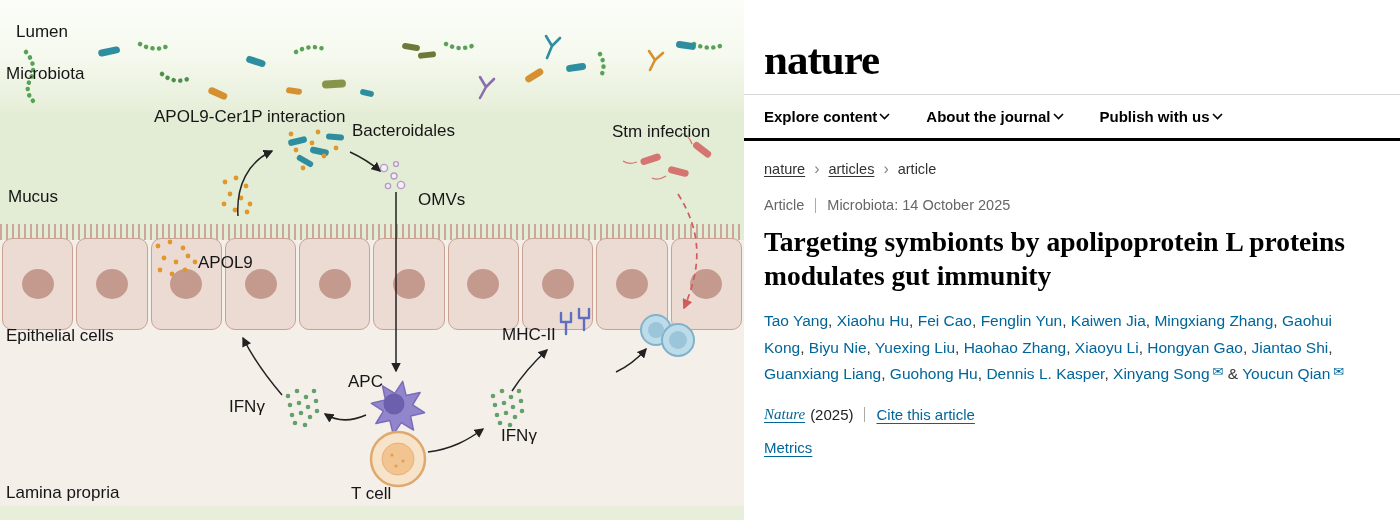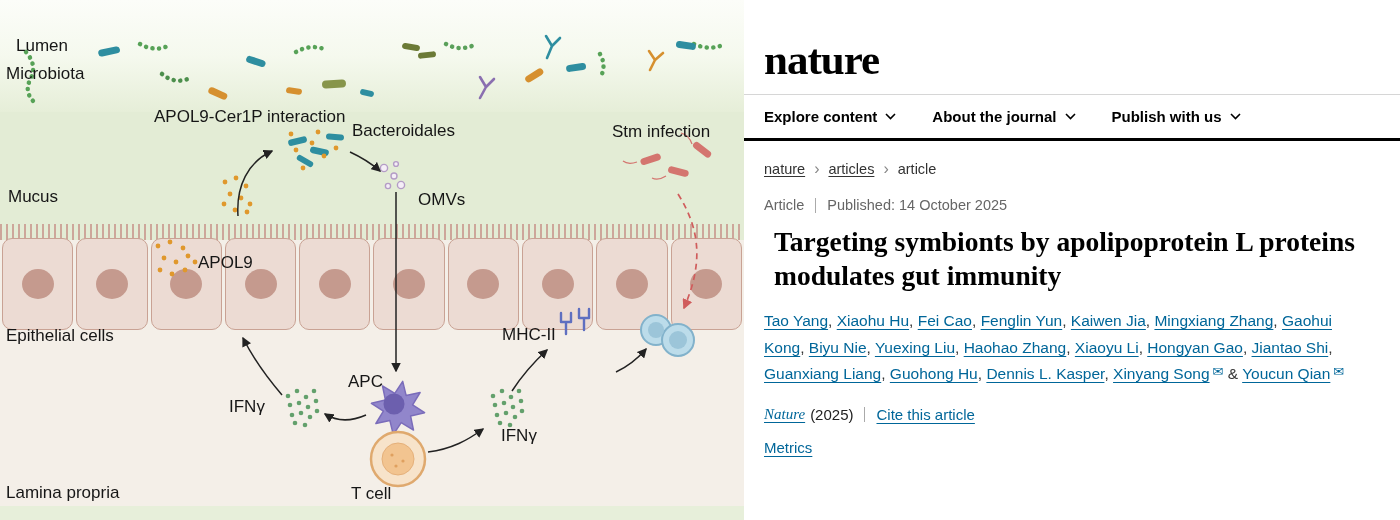--- a/index.html
+++ b/index.html
@@ -24,31 +24,31 @@
   .branch{fill:none;stroke-width:2.6;stroke-linecap:round;}
   .omv{fill:#f5eef7;stroke:#b49cc6;stroke-width:1.4;}
 
   
   .journal-panel{flex:1;background:#fff;color:#222;border-radius:23px;}
   .masthead{padding:38px 0 12px 20px;}
   .logo{margin:0;font-family:"Liberation Serif",serif;font-weight:700;font-size:43px;line-height:44px;letter-spacing:-1px;color:#000;text-decoration:none;display:inline-block;}
   .rule-thin{border-top:1px solid #d6d6d6;}
   .rule-thick{border-top:3px solid #000;}
   .topnav{display:flex;gap:36px;align-items:center;padding:13px 0 13px 20px;}
-  .nav-item{display:flex;align-items:center;gap:8px;font-weight:bold;font-size:15px;color:#000;text-decoration:none;cursor:pointer;}
+  .nav-item{display:flex;align-items:center;gap:2px;font-weight:bold;font-size:15px;color:#000;text-decoration:none;cursor:pointer;}
   .content{padding:20px 24px 0 20px;max-width:640px;}
   .breadcrumb{display:flex;align-items:center;gap:9px;font-size:14.5px;color:#333;margin-bottom:20px;}
   .crumb-link{color:#333;text-decoration:underline;text-underline-offset:2px;cursor:pointer;}
   .crumb-current{color:#333;}
   .crumb-sep{color:#888;font-size:16px;line-height:1;}
   .meta{font-size:14.5px;color:#666;margin-bottom:12px;display:flex;align-items:center;}
   .vbar{display:inline-block;width:1px;height:15px;background:#aaa;margin:0 11px;}
-  .title{font-family:"Liberation Serif",serif;font-size:27.5px;line-height:1.22;font-weight:700;color:#000;margin:0 10px 16px;max-width:610px;}
+  .title{font-family:"Liberation Serif",serif;font-size:27.5px;line-height:1.22;font-weight:700;color:#000;margin:0 0 16px;max-width:610px;}
   .authors{font-size:15.5px;line-height:1.72;color:#333;max-width:636px;margin-bottom:18px;}
-  .author-link{color:#006699;text-decoration:underline;text-underline-offset:2.5px;cursor:pointer;}
+  .author-link{color:#006699;text-underline-offset:2.5px;cursor:pointer;}
   .env{color:#006699;font-size:13px;margin-left:3px;vertical-align:3px;cursor:pointer;}
   .amp{color:#333;}
   .cite-line{font-size:15px;color:#222;margin-bottom:16px;display:flex;align-items:center;}
   .journal-name{font-family:"Liberation Serif",serif;font-style:italic;color:#006699;text-decoration:underline;text-underline-offset:2.5px;cursor:pointer;}
   .year{margin-left:5px;color:#222;}
   .plain-link{color:#006699;text-decoration:underline;text-underline-offset:2.5px;font-size:15px;cursor:pointer;}
 </style>
 </head>
 <body>
 
@@ -250,21 +250,21 @@
         <path d="M396,192 L396,371" marker-end="url(#arw)"></path>
         <path d="M366,415 C350,422 336,421 325,414" marker-end="url(#arw)"></path>
         <path d="M282,395 C264,374 252,356 243,338" marker-end="url(#arw)"></path>
         <path d="M512,391 C523,374 535,361 547,350" marker-end="url(#arw)"></path>
         <path d="M428,452 C452,449 468,440 483,429" marker-end="url(#arw)"></path>
         <path d="M616,372 C629,366 639,357 646,349" marker-end="url(#arw)"></path>
       </g>
       <path d="M678,194 C702,232 702,266 684,308" stroke="#d05c5c" stroke-width="1.7" stroke-dasharray="6 4.5" fill="none" marker-end="url(#arwred)"></path>
     </svg>
 
-    <div class="fig-label" style="left:16px;top:36px">Lumen</div>
+    <div class="fig-label" style="left:16px;top:22px">Lumen</div>
     <div class="fig-label" style="left:6px;top:64px">Microbiota</div>
     <div class="fig-label" style="left:154px;top:107px">APOL9-Cer1P interaction</div>
     <div class="fig-label" style="left:352px;top:121px">Bacteroidales</div>
     <div class="fig-label" style="left:8px;top:187px">Mucus</div>
     <div class="fig-label" style="left:418px;top:190px">OMVs</div>
     <div class="fig-label" style="left:612px;top:122px">Stm infection</div>
     <div class="fig-label" style="left:198px;top:253px">APOL9</div>
     <div class="fig-label" style="left:6px;top:326px">Epithelial cells</div>
     <div class="fig-label" style="left:502px;top:325px">MHC-II</div>
     <div class="fig-label" style="left:348px;top:372px">APC</div>
@@ -307,21 +307,21 @@
         <a class="crumb-link">nature</a>
         <span class="crumb-sep">›</span>
         <a class="crumb-link">articles</a>
         <span class="crumb-sep">›</span>
         <span class="crumb-current">article</span>
       </div>
 
       <div class="meta">
         <span>Article</span>
         <span class="vbar"></span>
-        <span>Published:</span>&nbsp;
+        <span>Microbiota:</span>&nbsp;
         <span>14 October 2025</span>
       </div>
 
       <h2 class="title">Targeting symbionts by apolipoprotein L proteins modulates gut immunity</h2>
 
       <p class="authors"><a class="author-link">Tao Yang</a>, <a class="author-link">Xiaohu Hu</a>, <a class="author-link">Fei Cao</a>, <a class="author-link">Fenglin Yun</a>, <a class="author-link">Kaiwen Jia</a>, <a class="author-link">Mingxiang Zhang</a>, <a class="author-link">Gaohui Kong</a>, <a class="author-link">Biyu Nie</a>, <a class="author-link">Yuexing Liu</a>, <a class="author-link">Haohao Zhang</a>, <a class="author-link">Xiaoyu Li</a>, <a class="author-link">Hongyan Gao</a>, <a class="author-link">Jiantao Shi</a>, <a class="author-link">Guanxiang Liang</a>, <a class="author-link">Guohong Hu</a>, <a class="author-link">Dennis L. Kasper</a>, <a class="author-link">Xinyang Song</a><span class="env">✉</span><span class="amp"> &amp; </span><a class="author-link">Youcun Qian</a><span class="env">✉</span></p>
 
       <div class="cite-line">
         <a class="journal-name">Nature</a>
         <span class="year">(2025)</span>

